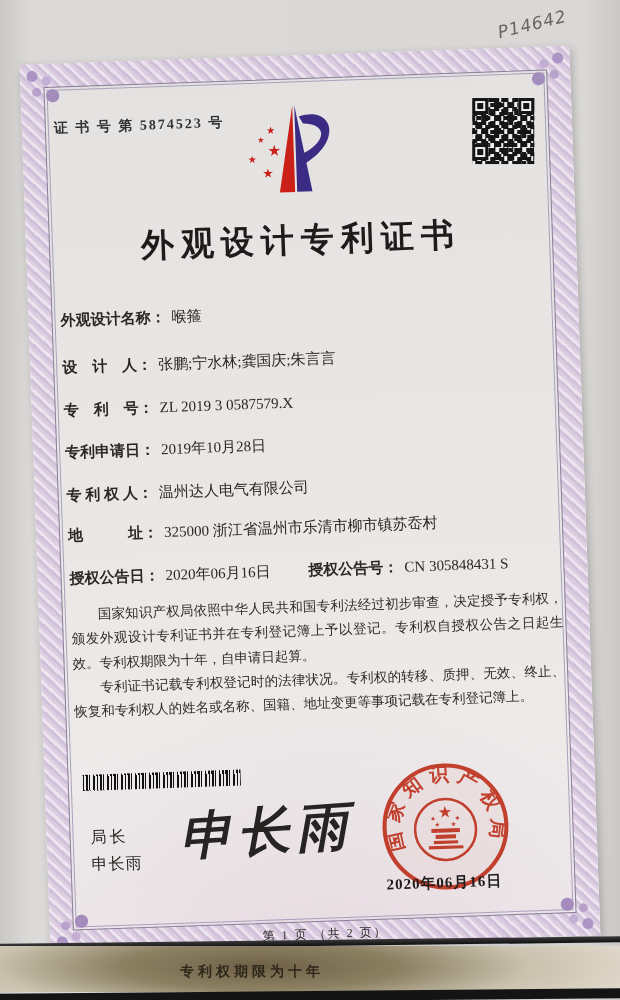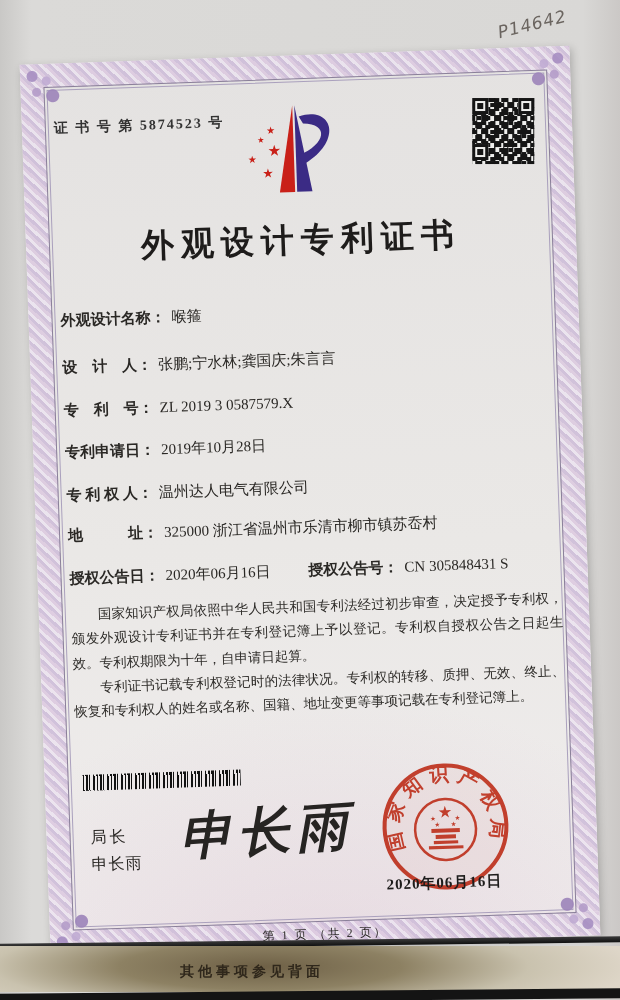--- a/index.html
+++ b/index.html
@@ -186,16 +186,16 @@
         </g>
       </g>
     </svg>
     <div class="seal-date">2020年06月16日</div>
 
     <div class="page-footer">第 1 页 （共 2 页）</div>
   </div>
 
   <div class="edge-line"></div>
   <div class="backing"></div>
-  <div class="back-note">其他事项参见背面</div>
+  <div class="back-note">专利权期限为十年</div>
   <div class="bottom-line"></div>
 
 </div>
 
 </body></html>

